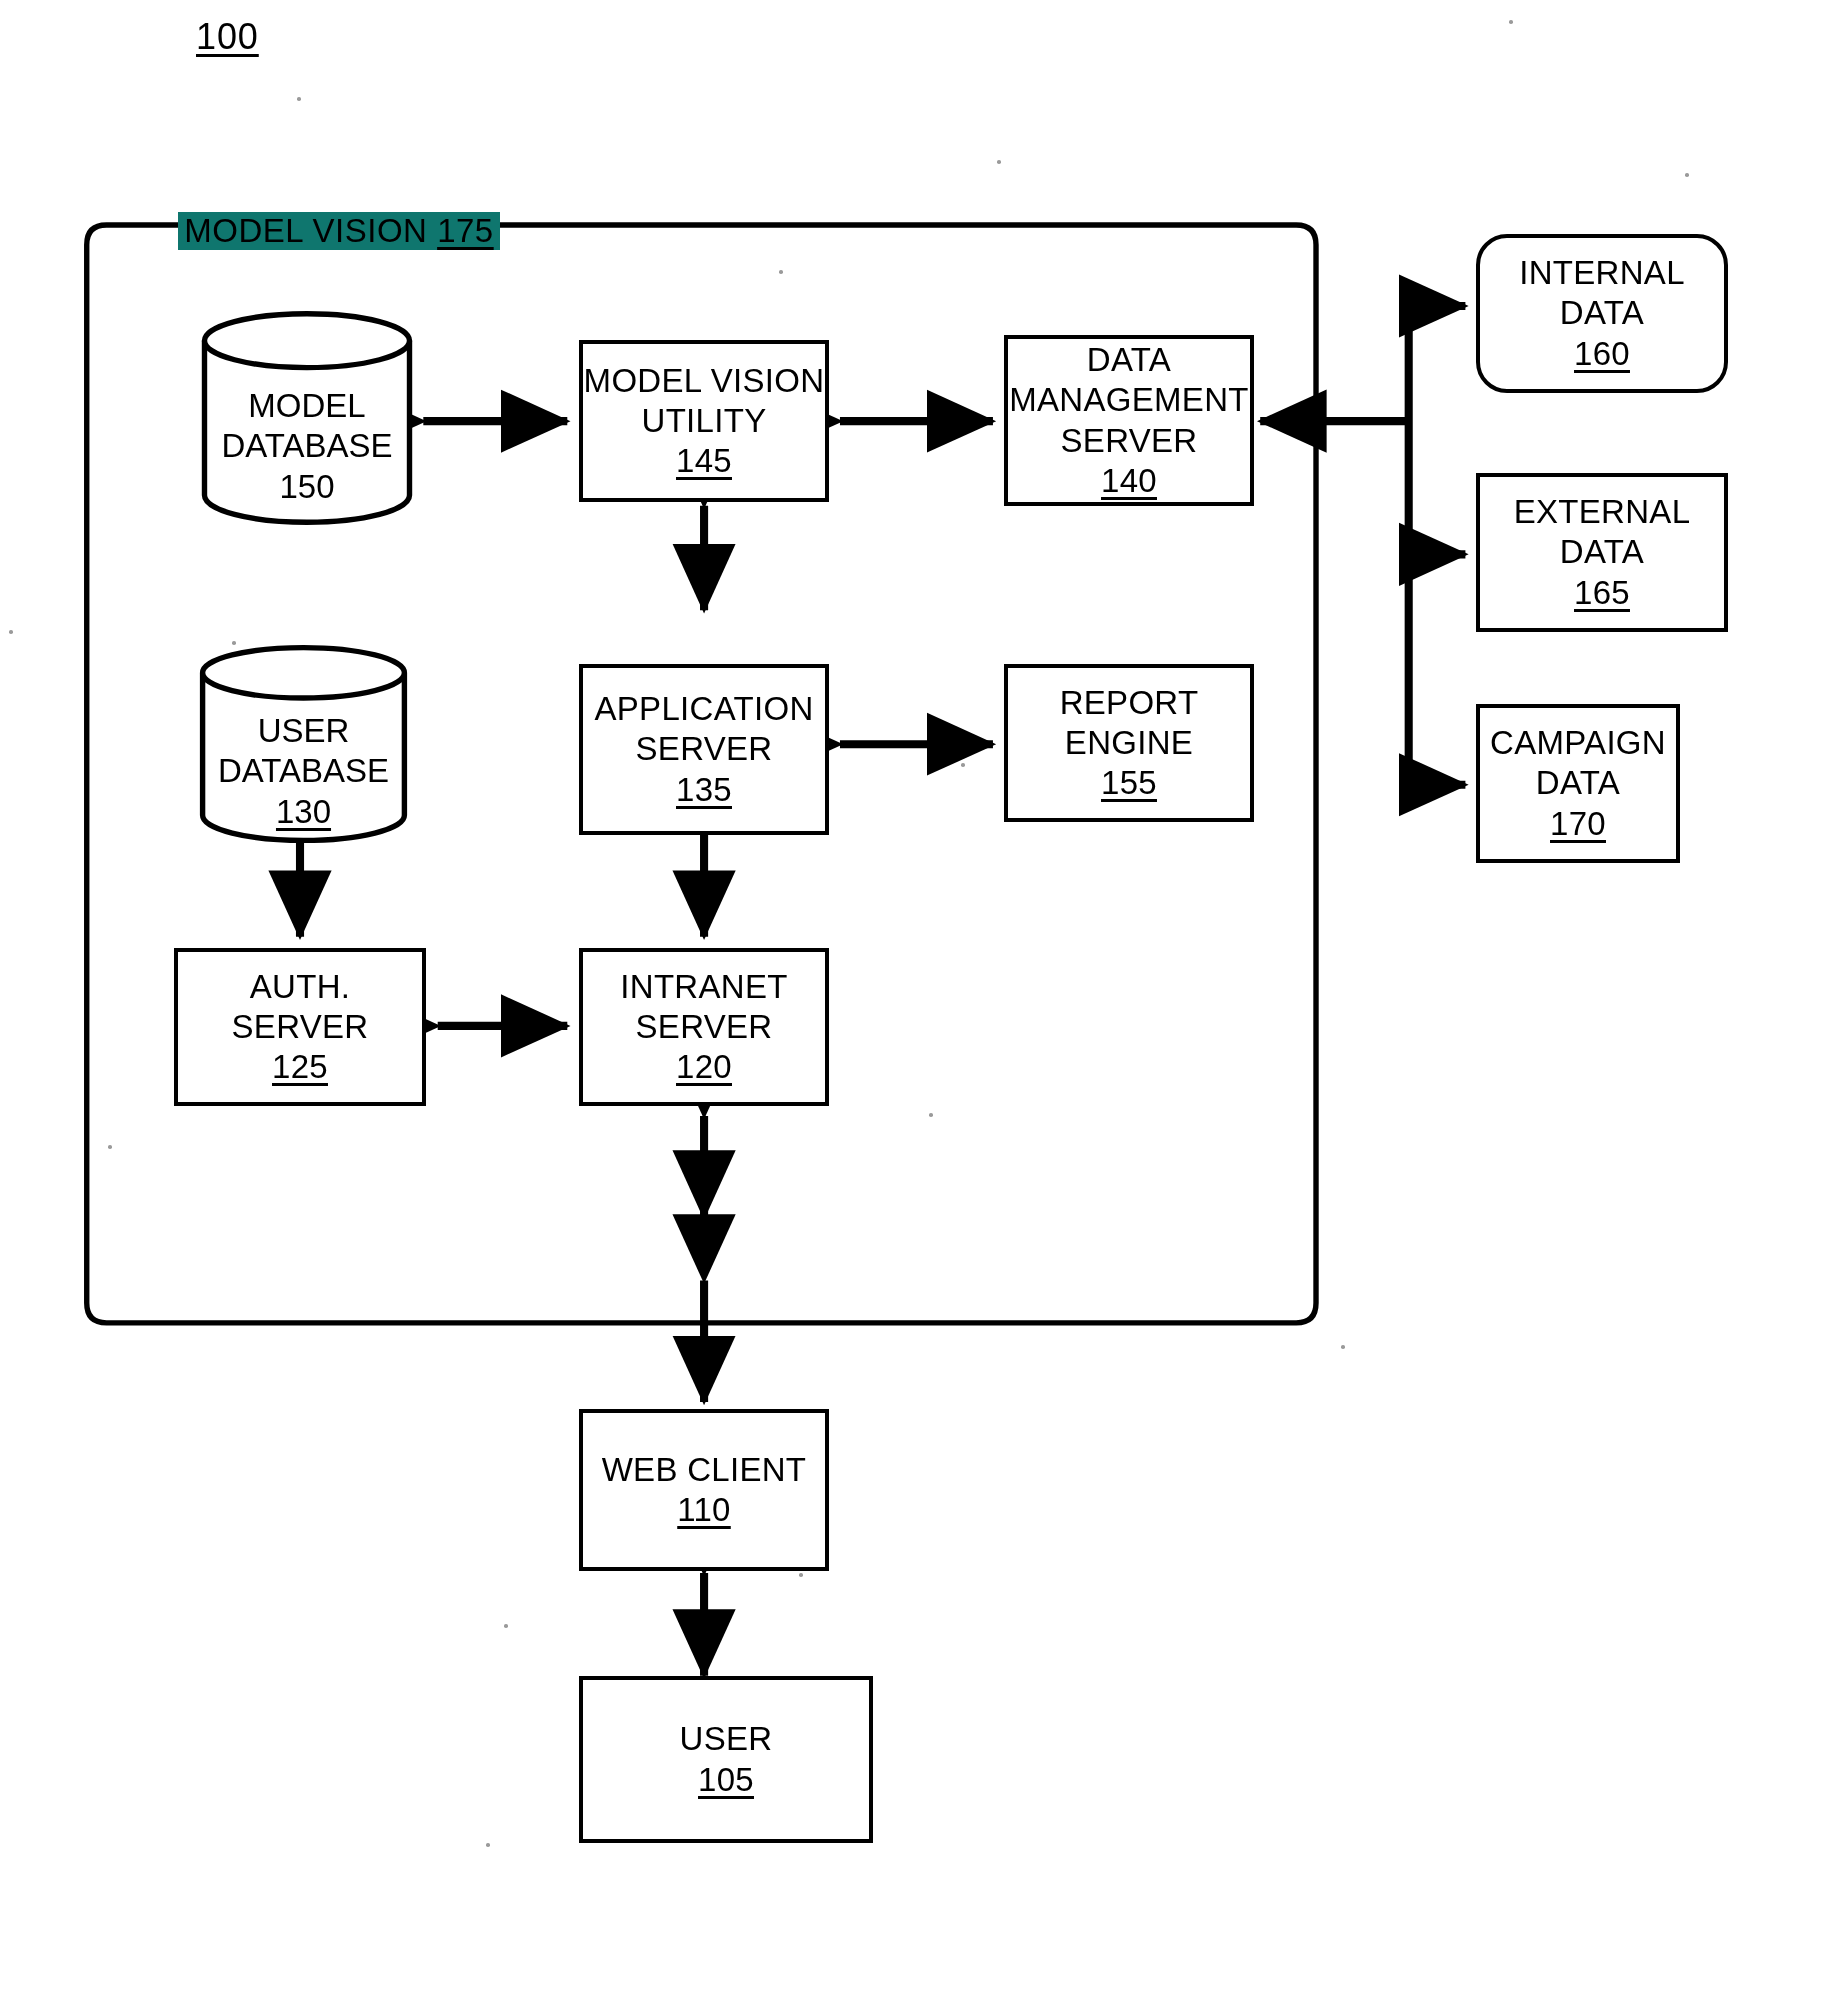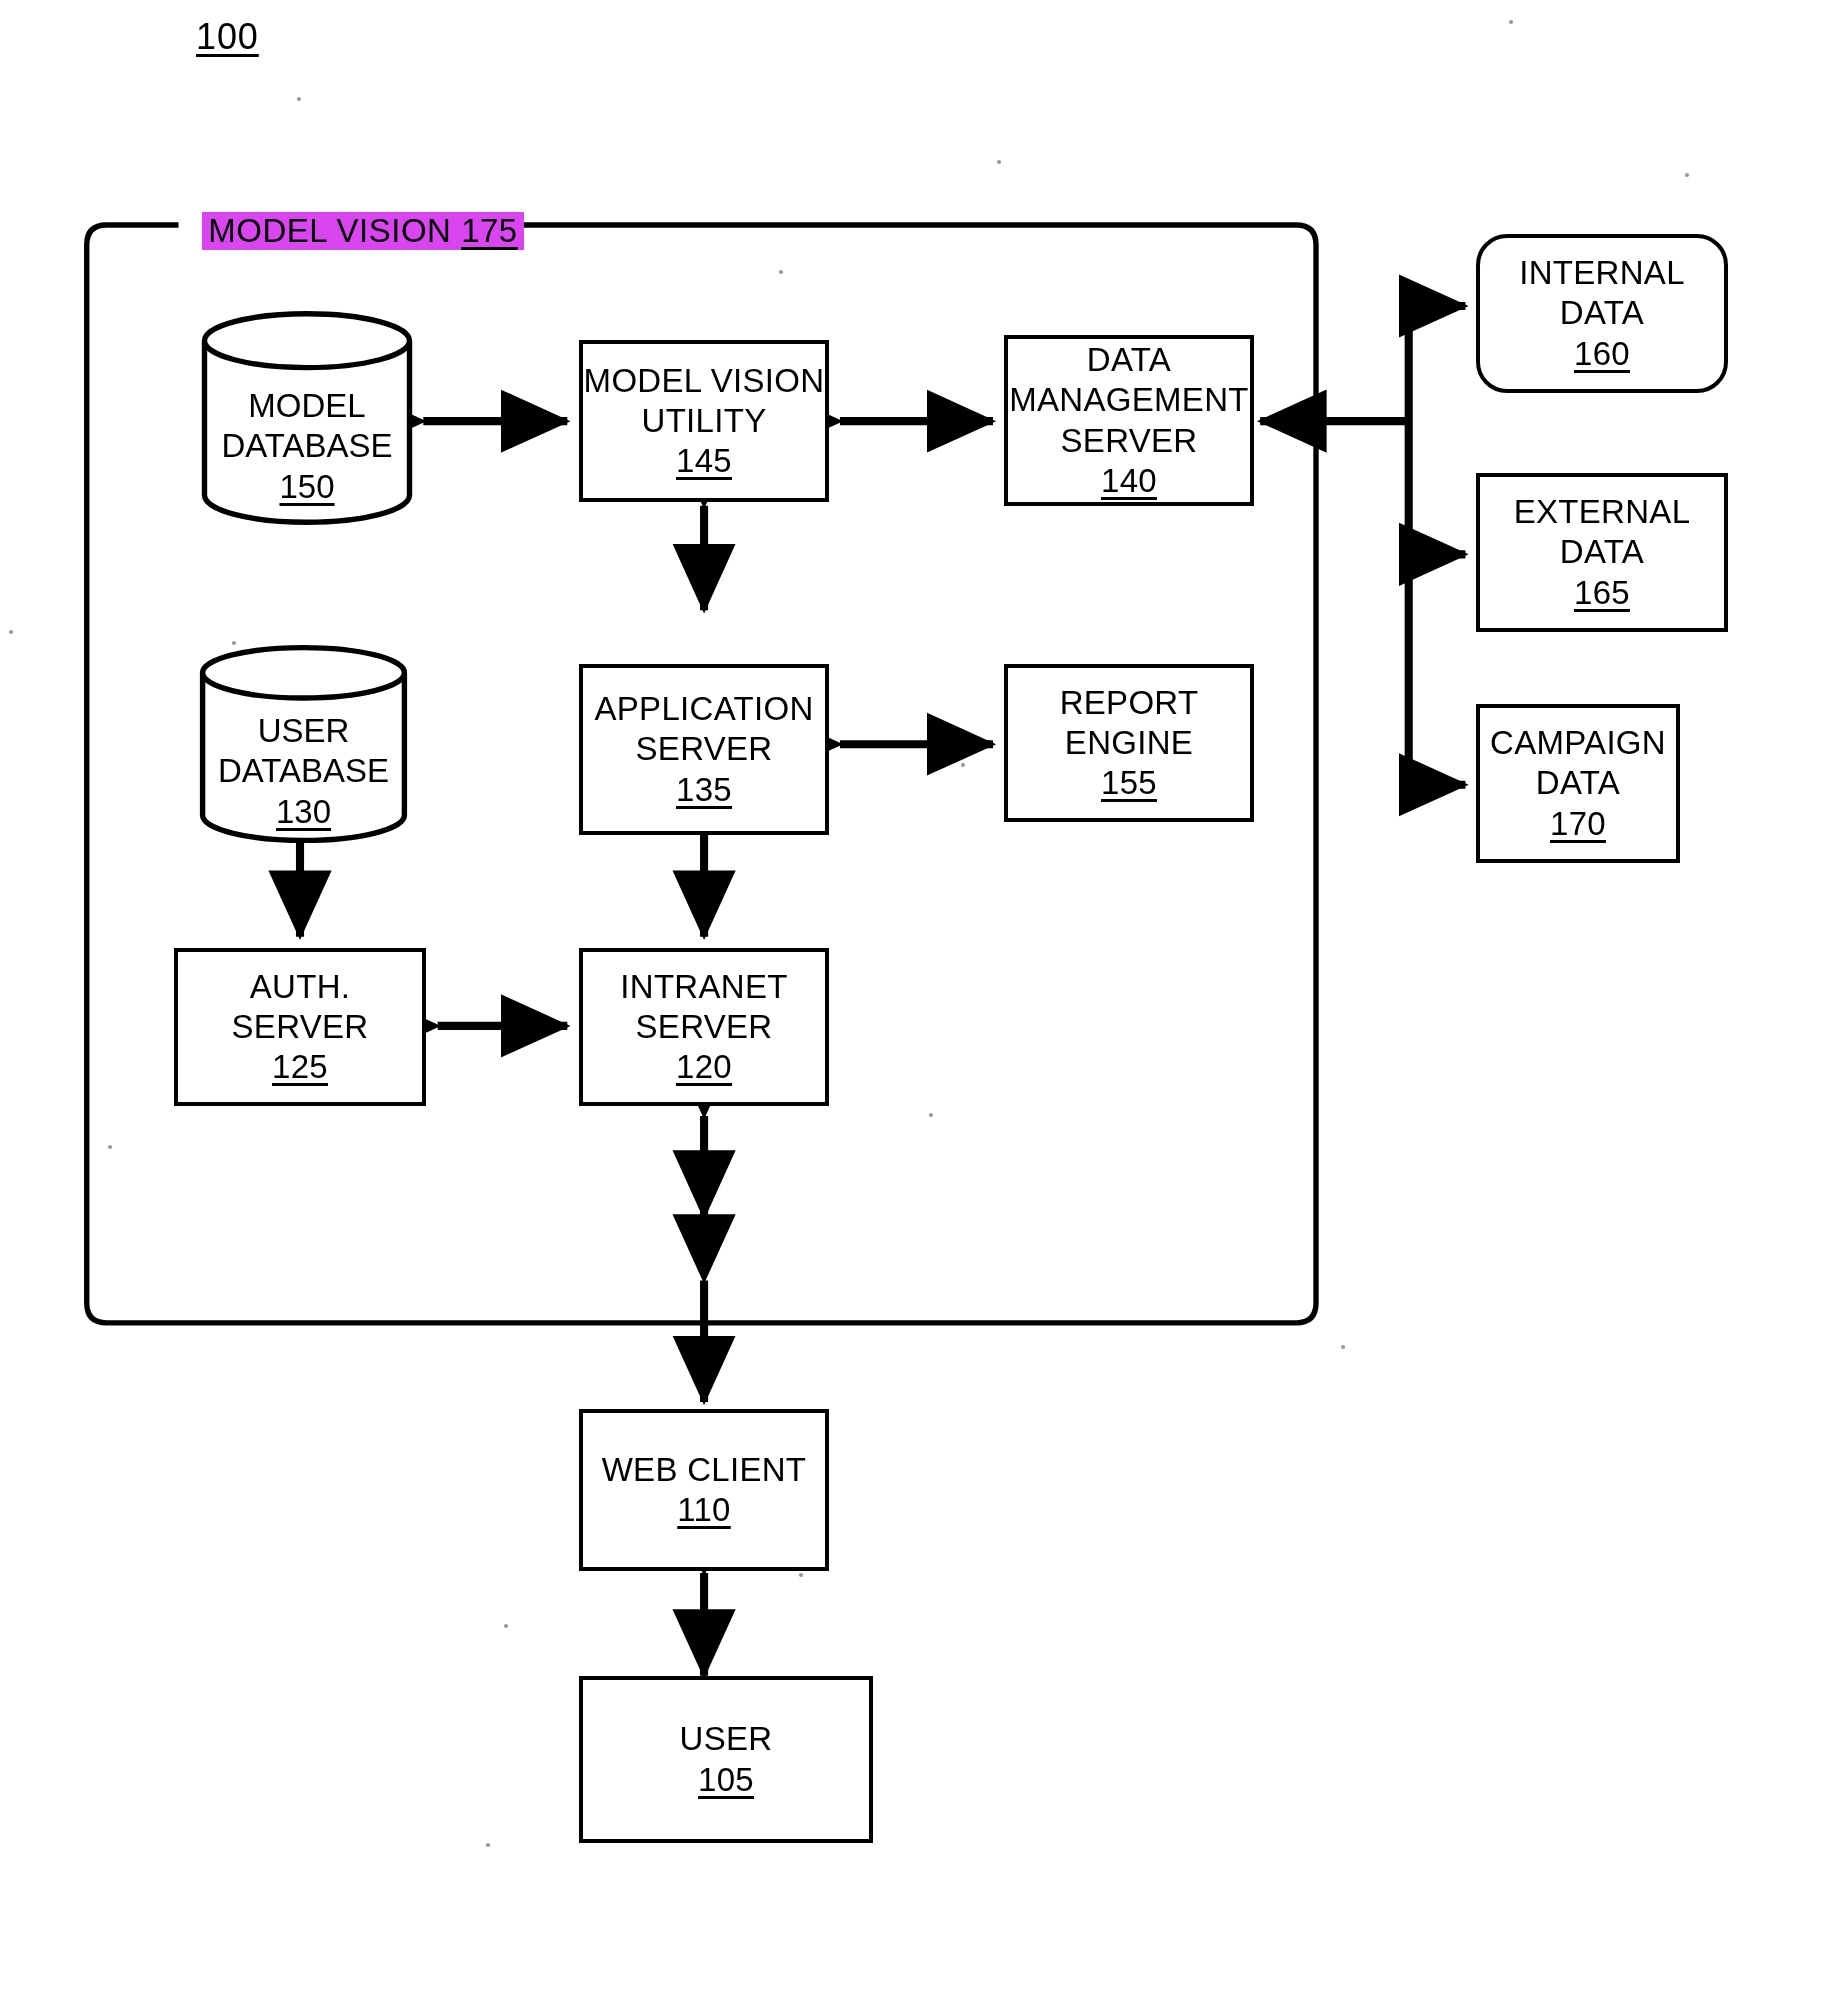--- a/index.html
+++ b/index.html
@@ -72,25 +72,24 @@
     text-decoration: underline;
     text-underline-offset: 5.4px;
     text-decoration-thickness: 2.7px;
     letter-spacing: 0.9px;
   }
   #boundary-label {
     position: absolute;
     left: 178px;
     top: 212px;
     font-size: 33px;
-    background: #d946ef;
+    background: #0f766e;
     padding: 0 6.3px;
     white-space: nowrap;
     letter-spacing: 0.5px;
-    margin-left: 24px;
   }
   #boundary-label .ref {
     text-decoration: underline;
     text-underline-offset: 4.5px;
     text-decoration-thickness: 2.7px;
   }
   .firewall {
     position: absolute;
     box-sizing: border-box;
     border: 4.5px solid #000000;
@@ -170,21 +169,21 @@
   </div>
 
   <div class="cyl" style="left:200px; top:310px; width:214px; height:216px;">
     <svg width="214" height="216" viewBox="0 0 238 240">
       <path d="M5 34 L5 206 A114 30 0 0 0 233 206 L233 34" fill="#fff" stroke="#000" stroke-width="6"></path>
       <ellipse cx="119" cy="34" rx="114" ry="30" fill="#fff" stroke="#000" stroke-width="6"></ellipse>
     </svg>
     <div class="cyl-text" style="top:76px;">
       <div class="lbl">MODEL
 DATABASE</div>
-      <div class="ref" style="text-decoration:underline; text-underline-offset:4.5px; text-decoration-thickness:2.7px;">150</div>
+      <div class="ref" style="text-underline-offset:4.5px; text-decoration-thickness:2.7px;">150</div>
     </div>
   </div>
 
   <div class="node box" style="left:579px; top:340px; width:250px; height:162px;">
     <div class="lbl">MODEL VISION
 UTILITY</div>
     <div class="ref">145</div>
   </div>
 
   <div class="node box" style="left:1004px; top:335px; width:250px; height:171px;">

